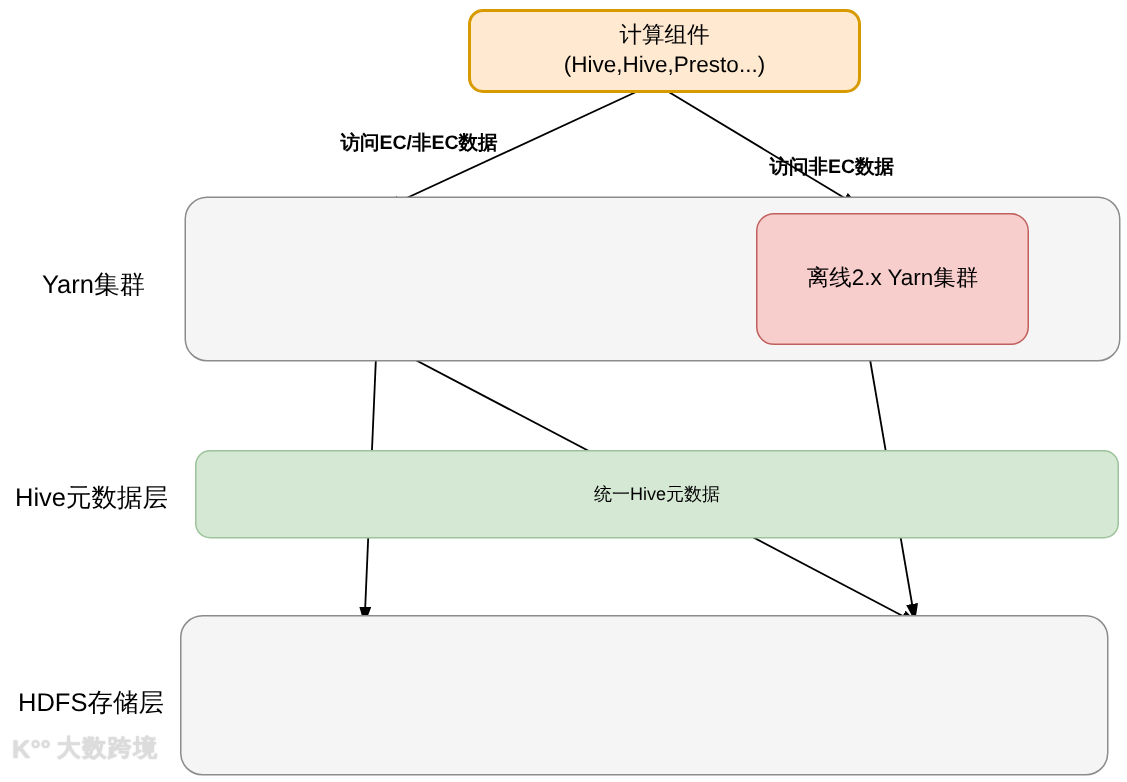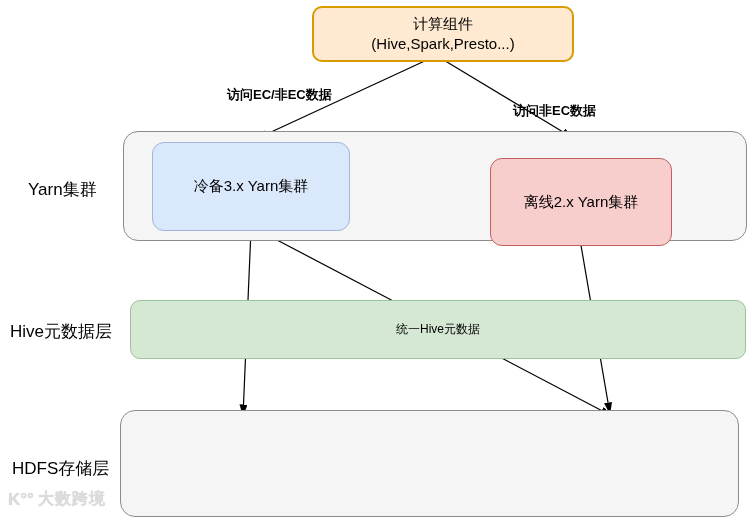--- a/index.html
+++ b/index.html
@@ -47,30 +47,29 @@
     <path d="M429,59 L256,139" stroke="#000" stroke-width="1.2" fill="none" marker-end="url(#ah)"></path>
     <path d="M442,59 L573,138" stroke="#000" stroke-width="1.2" fill="none" marker-end="url(#ah)"></path>
     <path d="M251,230 L243,416" stroke="#000" stroke-width="1.2" fill="none" marker-end="url(#ah)"></path>
     <path d="M258,230 L612,416" stroke="#000" stroke-width="1.2" fill="none" marker-end="url(#ah)"></path>
     <path d="M578,228 L610,414" stroke="#000" stroke-width="1.2" fill="none" marker-end="url(#ah)"></path>
     <path d="M529,466 L339,466" stroke="#000" stroke-width="1.4" fill="none" marker-end="url(#ah)"></path>
   </svg>
 
   <div class="node orange" style="left:312px;top:6px;width:258px;height:52px;">
     <div>计算组件</div>
-    <div>(Hive,Spark,Presto...)</div>
+    <div>(Hive,Hive,Presto...)</div>
   </div>
 
   <div class="edge-label" style="left:227px;top:86px;">访问EC/非EC数据</div>
   <div class="edge-label" style="left:513px;top:86px;margin-top:16px;">访问非EC数据</div>
 
   <div class="layer-label" style="left:28px;top:178px;">Yarn集群</div>
   <div class="layer-container" style="left:123px;top:131px;width:622px;height:108px;"></div>
-  <div class="node blue" style="left:152px;top:142px;width:196px;height:87px;">冷备3.x Yarn集群</div>
-  <div class="node red" style="left:490px;top:142px;width:180px;height:86px;margin-top:16px;">离线2.x Yarn集群</div>
+  <div class="node red" style="left:504px;top:142px;width:180px;height:86px;">离线2.x Yarn集群</div>
 
   <div class="layer-label" style="left:10px;top:320px;">Hive元数据层</div>
   <div class="node green" style="left:130px;top:300px;width:614px;height:57px;">统一Hive元数据</div>
 
   <div class="layer-label" style="left:12px;top:457px;">HDFS存储层</div>
   <div class="layer-container" style="left:120px;top:410px;width:617px;height:105px;"></div>
 
 
   <div class="watermark">
     <span class="logo">K°°</span>

